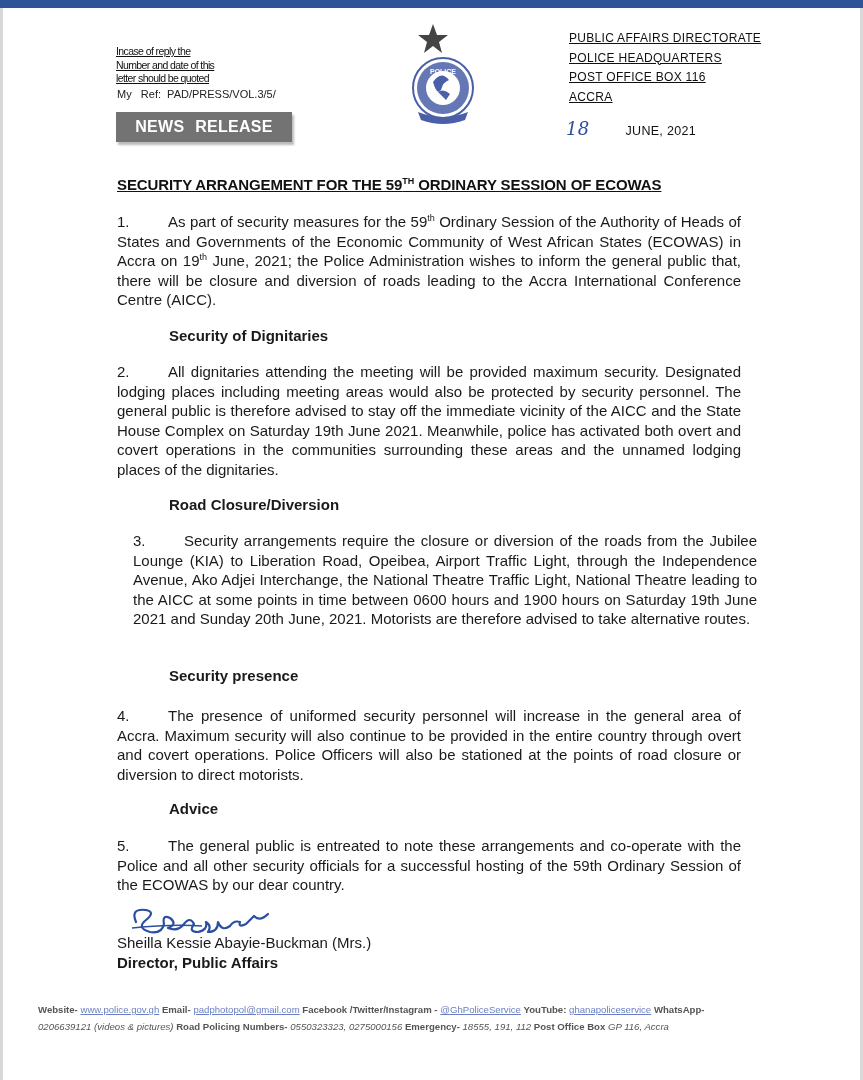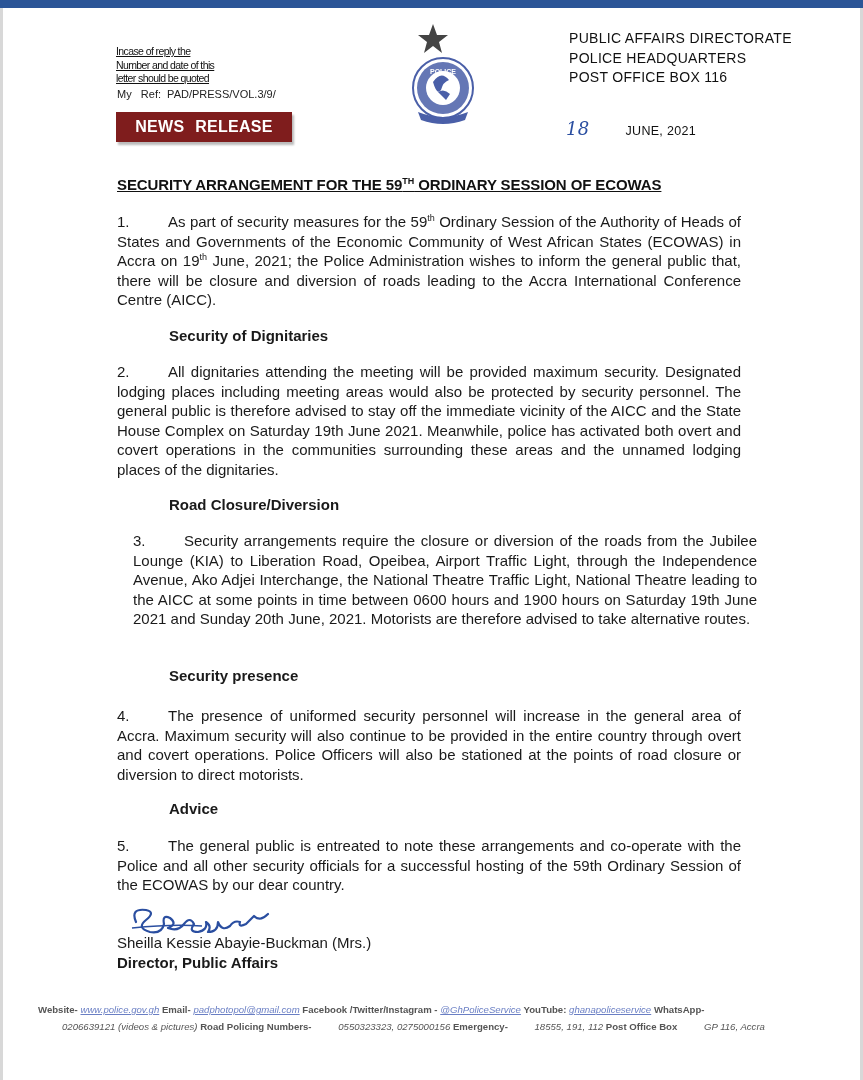--- a/index.html
+++ b/index.html
@@ -13,30 +13,30 @@
 
     .quote-note {
       position: absolute; left: 116px; top: 45px; font-size: 10.5px; line-height: 13.5px;
       letter-spacing: -0.6px; text-decoration: underline; color: #111;
     }
     .quote-note div { white-space: nowrap; }
     .my-ref { position: absolute; left: 117px; top: 88px; font-size: 11px; color: #222; }
 
     .news-box {
       position: absolute; left: 116px; top: 112px; width: 176px; height: 30px;
-      background: #7f1d1d; color: #fff; display: flex; align-items: center; justify-content: center;
+      background: #737373; color: #fff; display: flex; align-items: center; justify-content: center;
       font-size: 16px; font-weight: bold; letter-spacing: 0.3px; word-spacing: 6px;
       box-shadow: 2px 3px 2px #bbb;
     }
 
     .crest { position: absolute; left: 398px; top: 22px; width: 90px; height: 108px; }
 
     .address {
-      position: absolute; left: 569px; top: 29px; font-size: 14px; line-height: 19.5px;
-      letter-spacing: 0.3px; color: #111;
+      position: absolute; left: 569px; top: 29px; font-size: 12px; line-height: 19.5px;
+      letter-spacing: 0.3px; color: #111; text-decoration: underline;
     }
     .date-line { position: absolute; left: 566px; top: 118px; font-size: 12.5px; letter-spacing: 0.3px; display: flex; align-items: baseline; gap: 32px; }
     .date-day { font-family: "DejaVu Serif", serif; color: #2a4ea0; font-size: 18px; font-style: italic; margin-right: 4px; }
 
     .title {
       position: absolute; left: 117px; top: 176px; width: 630px; font-size: 15px; font-weight: bold;
       text-decoration: underline; white-space: nowrap; letter-spacing: -0.1px;
     }
     .title sup { font-size: 9px; }
 
@@ -50,56 +50,57 @@
 
     .signature { position: absolute; left: 128px; top: 902px; width: 180px; height: 40px; }
     .sig-block { position: absolute; left: 117px; top: 933px; font-size: 15px; line-height: 20px; color: #1a1a1a; }
     .sig-block .bold { font-weight: bold; }
 
     .footer {
       position: absolute; left: 38px; top: 1001px; width: 800px; font-size: 9.6px; line-height: 17px;
       color: #555; white-space: nowrap;
     }
     .footer .lbl { font-weight: bold; color: #555; }
-    .footer .lnk { color: #6a7fc4; text-decoration: underline; font-style: italic; }
-    .footer .it { font-style: italic; margin-left: 24px; }
+    .footer .lnk { color: #6a7fc4; text-decoration: underline; }
+    .footer .it { font-style: italic; }
   </style>
 </head>
 <body>
 
 <div class="topbar"></div>
 <div class="edge-l"></div>
 <div class="edge-r"></div>
 
 <div class="quote-note">
   <div>Incase of reply the</div>
   <div>Number and date of this</div>
   <div>letter should be quoted</div>
 </div>
-<div class="my-ref" style="white-space:pre;">My   Ref:  PAD/PRESS/VOL.3/9/</div>
+<div class="my-ref" style="white-space:pre;">My   Ref:  PAD/PRESS/VOL.3/5/</div>
 
 <div class="news-box">
   <span>NEWS RELEASE</span>
 </div>
 
 <svg class="crest" viewBox="0 0 90 108">
   <polygon points="33,2 37,13 48,13 39,20 42,31 33,24 24,31 27,20 18,13 29,13" fill="#444" transform="translate(2,0)"></polygon>
   <circle cx="45" cy="66" r="30" fill="#ffffff" stroke="#4a5fa8" stroke-width="2"></circle>
   <circle cx="45" cy="66" r="26" fill="#4a5fa8" opacity="0.85"></circle>
   <circle cx="45" cy="66" r="17" fill="#ffffff"></circle>
   <path d="M35,60 q8,-12 16,-2 q-6,2 -8,10 q-4,6 -8,-8z" fill="#4a5fa8"></path>
   <path d="M40,70 q6,-4 12,2 l-4,6 q-4,-4 -8,-8z" fill="#4a5fa8"></path>
   <text x="45" y="52" font-size="7" fill="#fff" text-anchor="middle" font-family="Liberation Sans, sans-serif" font-weight="bold">POLICE</text>
   <path d="M20,90 q25,10 50,0 l-3,8 q-22,8 -44,0z" fill="#4a5fa8"></path>
 </svg>
 
 <div class="address">
   <div>PUBLIC AFFAIRS DIRECTORATE</div>
   <div>POLICE HEADQUARTERS</div>
   <div>POST OFFICE BOX 116</div>
+  <div>ACCRA</div>
 </div>
 <div class="date-line">
   <span class="date-day">18</span>
   <span>JUNE, 2021</span>
 </div>
 
 <div class="title">
   <span>SECURITY ARRANGEMENT FOR THE 59</span><sup>TH</sup><span> ORDINARY SESSION OF ECOWAS</span>
 </div>
 

